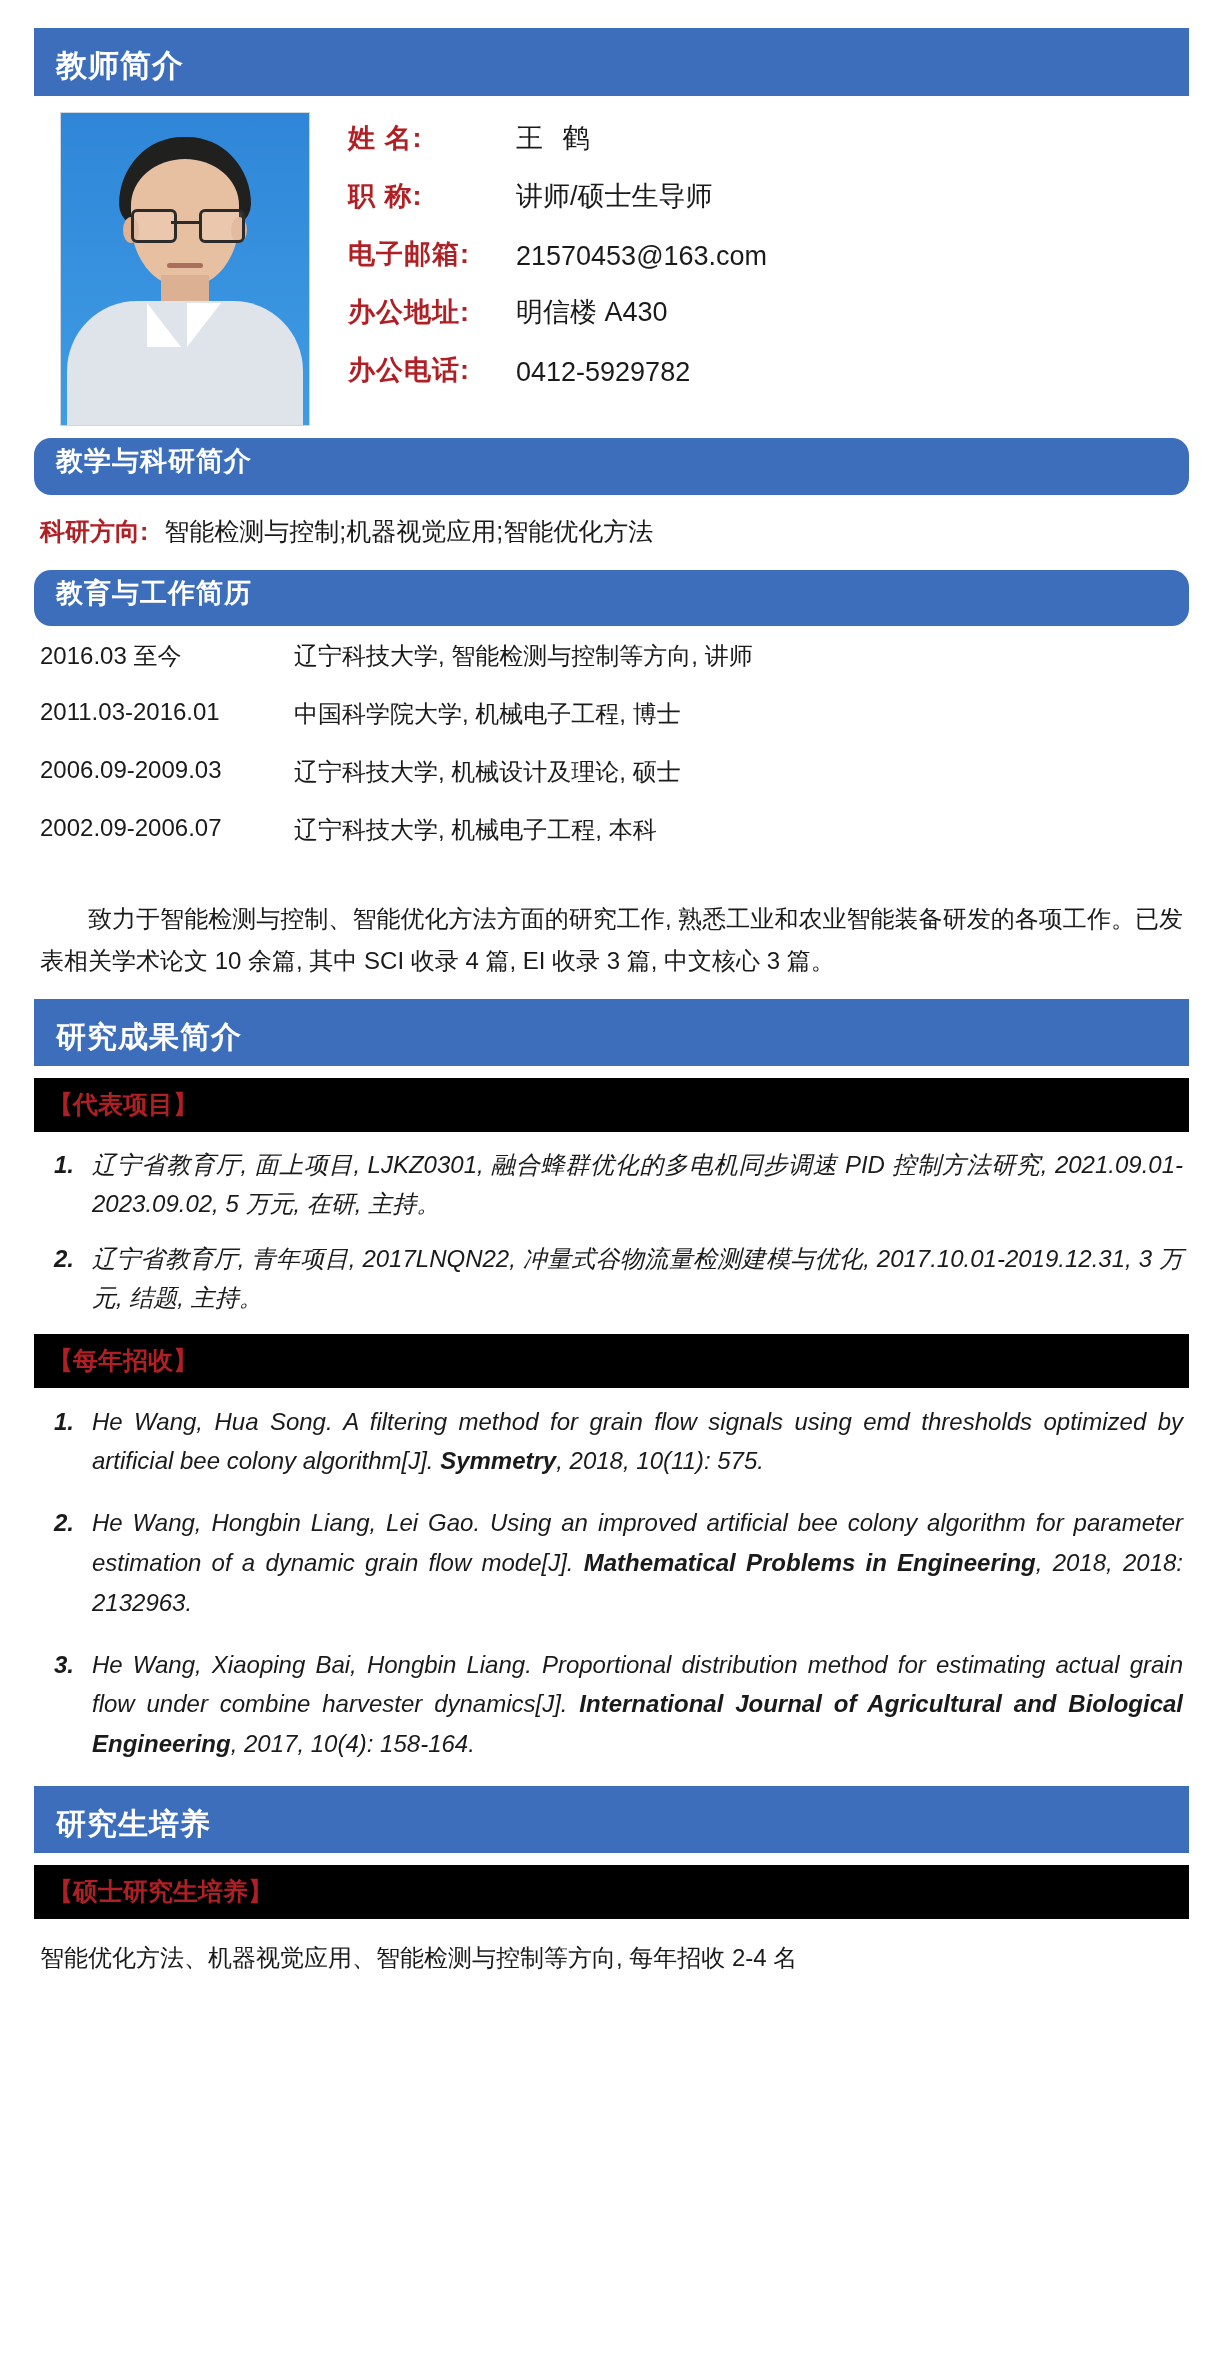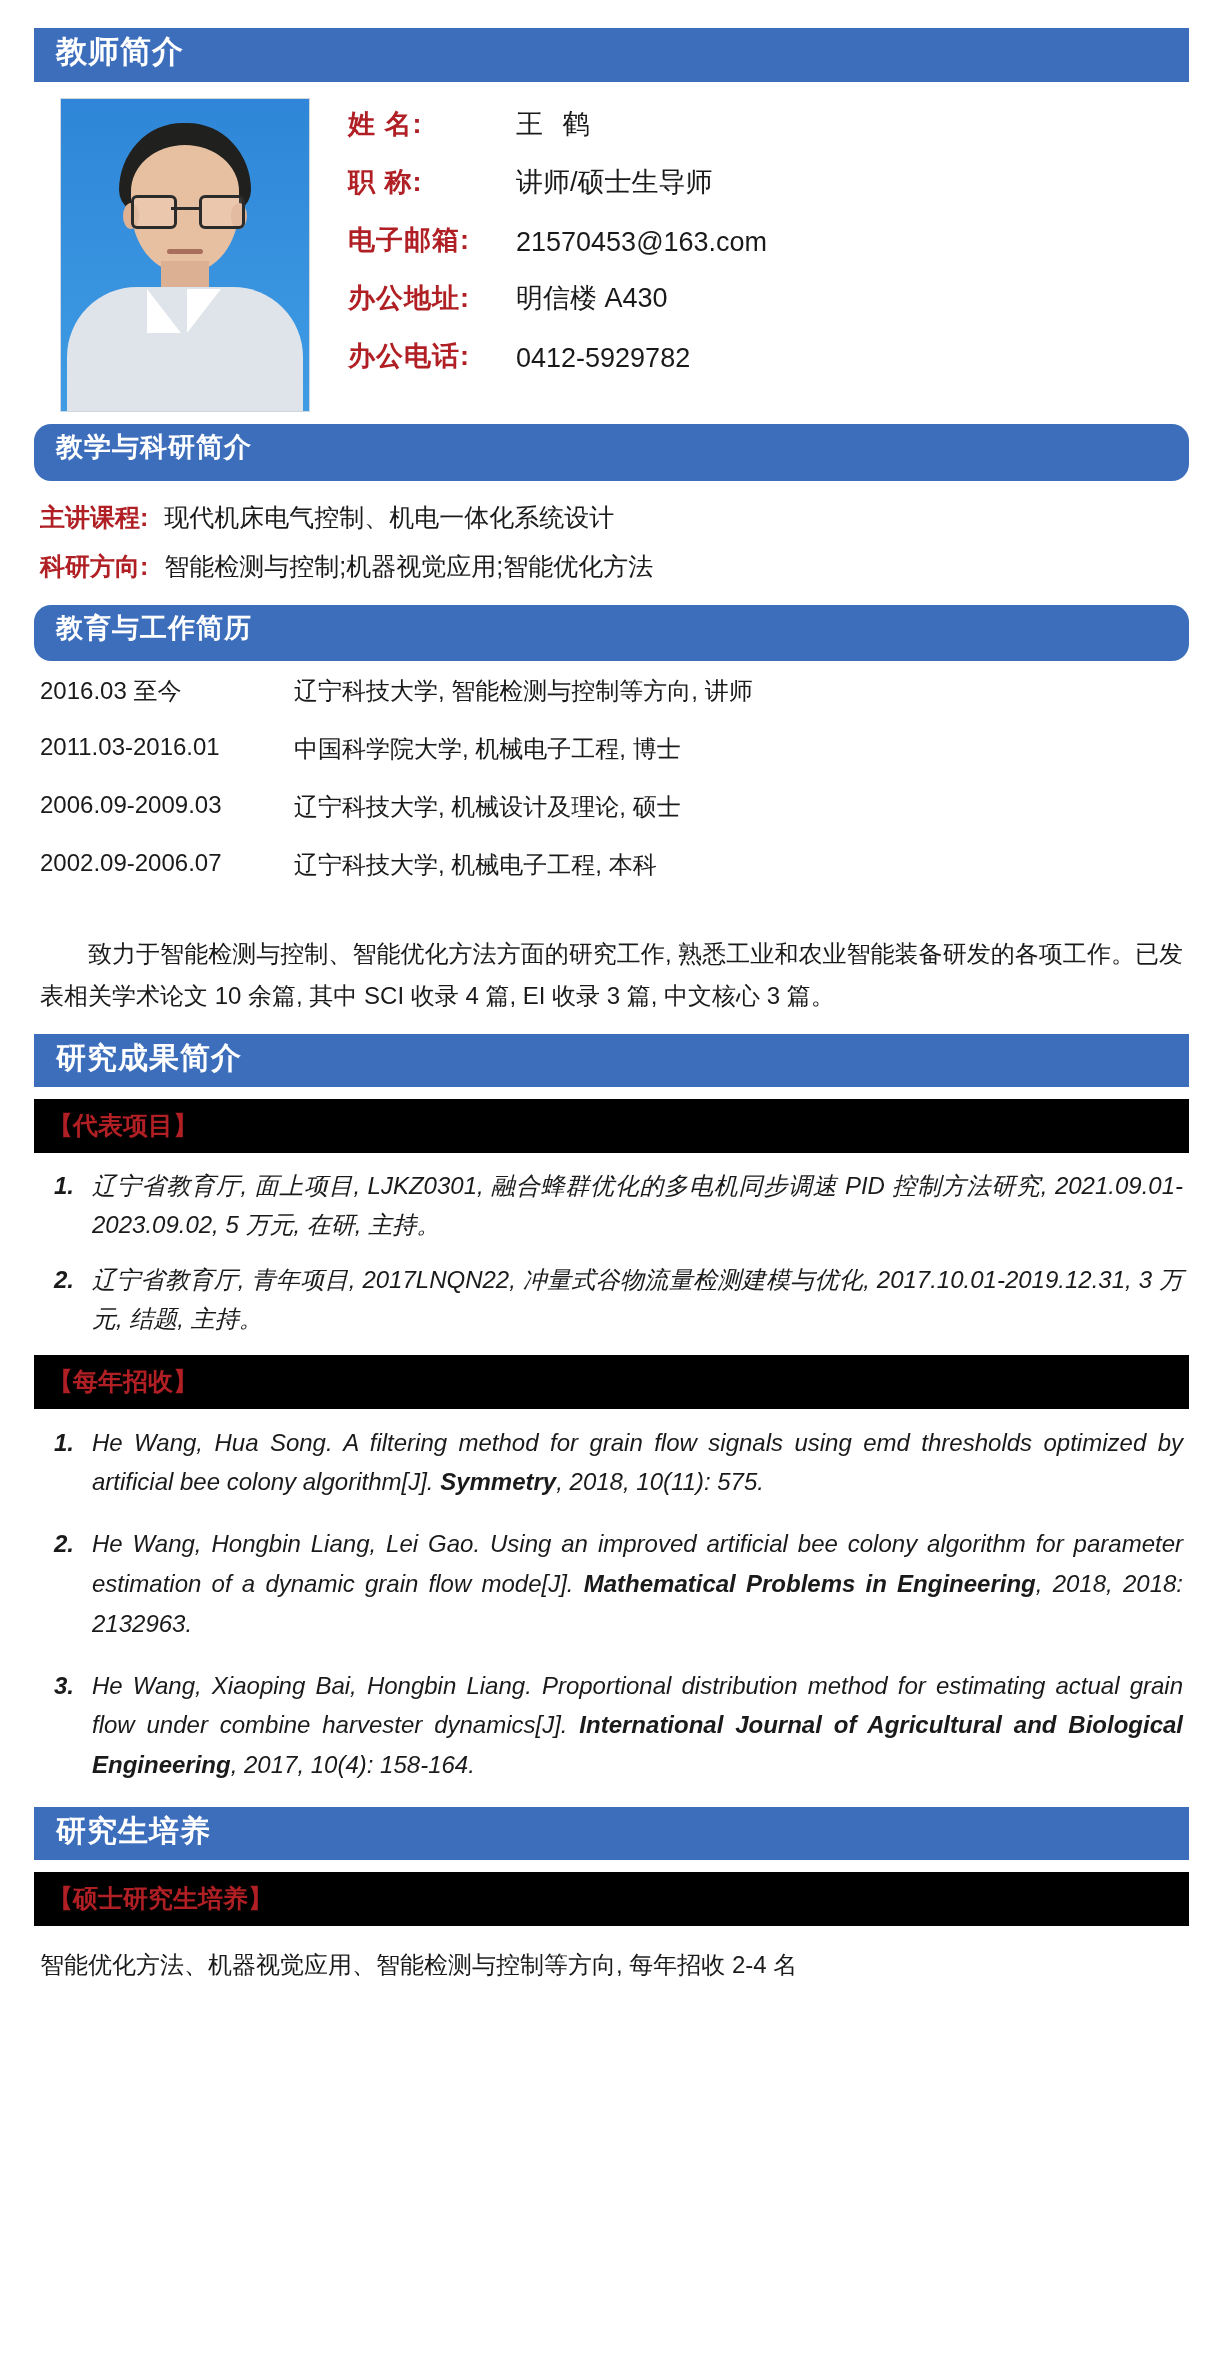--- a/index.html
+++ b/index.html
@@ -18,21 +18,21 @@
     box-sizing: border-box;
     padding: 28px 34px 40px 34px;
   }
 
   
   .bar {
     background: #3c6ebc;
     color: #ffffff;
     font-size: 30px;
     font-weight: bold;
-    padding: 7px 22px 13px 22px;
+    padding: 21px 22px 13px 22px;
     letter-spacing: 1px;
     line-height: 1.1;
   }
   .bar.big {
     font-size: 31px;
   }
   .bar.small {
     font-size: 27px;
     padding: 9px 22px 18px 22px;
     border-radius: 17px;
@@ -285,24 +285,20 @@
       <div class="info-row">
         <span class="info-label">办公电话:</span>
         <span class="info-value">0412-5929782</span>
       </div>
     </div>
   </div>
 
   <div class="bar small">教学与科研简介</div>
   <div class="kv-block">
     <div class="kv-row">
-      <span class="kv-key">主讲课程:</span>
-      <span class="kv-val">现代机床电气控制、机电一体化系统设计</span>
-    </div>
-    <div class="kv-row">
       <span class="kv-key">科研方向:</span>
       <span class="kv-val">智能检测与控制;机器视觉应用;智能优化方法</span>
     </div>
   </div>
 
   <div class="bar small">教育与工作简历</div>
   <div class="resume">
     <div class="resume-row">
       <span class="resume-date">2016.03 至今</span>
       <span class="resume-text">辽宁科技大学, 智能检测与控制等方向, 讲师</span>

